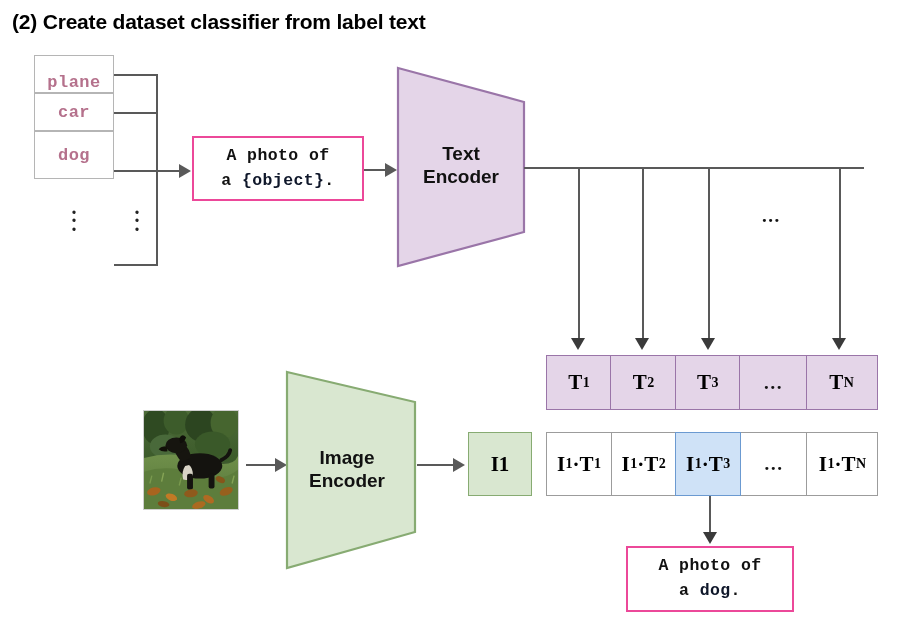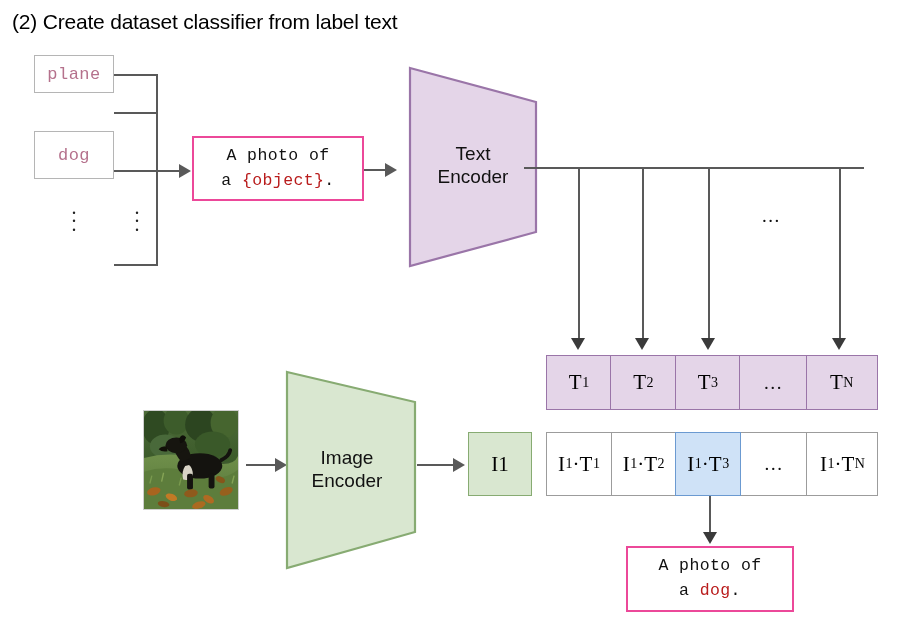--- a/index.html
+++ b/index.html
@@ -8,21 +8,21 @@
     background: #ffffff;
   }
   #canvas {
     position: relative;
     width: 906px;
     height: 624px;
     background: #ffffff;
     font-family: "Liberation Sans", sans-serif;
     overflow: hidden;
   }
-  .abs { position: absolute; }
+  .abs { position: absolute; font-weight: bold; }
 
   
   .heading {
     font-family: "Liberation Sans", sans-serif;
     font-size: 21px;
     color: #000000;
     white-space: nowrap;
     letter-spacing: -0.2px;
   }
 
@@ -68,21 +68,21 @@
     font-size: 16.5px;
     color: #111111;
     display: flex;
     flex-direction: column;
     align-items: center;
     justify-content: center;
     line-height: 1.5;
     letter-spacing: 0.4px;
   }
   .prompt-box .line { white-space: pre; }
-  .tok-pink { color: #b91c1c; text-align: center; }
+  .tok-pink { color: #0f172a; text-align: center; }
 
   
   .encoder-wrap { }
   .encoder-label {
     position: absolute;
     font-family: "Liberation Sans", sans-serif;
     font-size: 19px;
     color: #111111;
     text-align: center;
     line-height: 1.22;
@@ -170,22 +170,25 @@
   }
   .photo svg { display: block; width: 100%; height: 100%; }
 </style>
 </head>
 <body>
 
 <div id="canvas">
 
   <div class="abs heading" style="left:12px; top:10px;">(2) Create dataset classifier from label text</div>
 
-  <div class="abs label-box" style="left:34px; top:55px; width:80px; height:38px;">
+  <div class="abs label-box" style="left:34px; top:55px; width:80px; height:38px;align-items:flex-end;">
     <span>plane</span>
+  </div>
+  <div class="abs label-box" style="left:34px; top:93px; width:80px; height:38px;">
+    <span>car</span>
   </div>
   <div class="abs label-box" style="left:34px; top:131px; width:80px; height:48px;">
     <span>dog</span>
   </div>
 
   <div class="abs vdots" style="left:64px; top:203px; width:20px;">
     <span>.</span>
       <span>.</span>
       <span>.</span>
   </div>
@@ -207,21 +210,21 @@
   <div class="abs arrow-right" style="left:179px; top:164px;"></div>
 
   <div class="abs prompt-box" style="left:192px; top:136px; width:172px; height:65px;">
     <div class="line">A photo of</div>
     <div class="line"><span>a </span><span class="tok-pink">{object}</span><span>.</span></div>
   </div>
 
   <div class="abs hline" style="left:364px; top:169px; width:28px;"></div>
   <div class="abs arrow-right" style="left:385px; top:163px;"></div>
 
-  <div class="abs encoder-wrap" style="left:396px; top:66px; width:132px; height:202px;margin-left:12px;">
+  <div class="abs encoder-wrap" style="left:396px; top:66px; width:132px; height:202px;">
     <svg width="130" height="202" viewBox="0 0 130 202">
       <polygon points="2,2 128,36 128,166 2,200" fill="#e4d5e8" stroke="#9a75a8" stroke-width="2.2"></polygon>
     </svg>
     <div class="encoder-label" style="left:0; top:76px; width:130px;">Text
 Encoder</div>
   </div>
 
   <div class="abs hline" style="left:524px; top:167px; width:340px;"></div>
 
   <div class="abs vline" style="left:578px; top:167px; height:176px;"></div>

